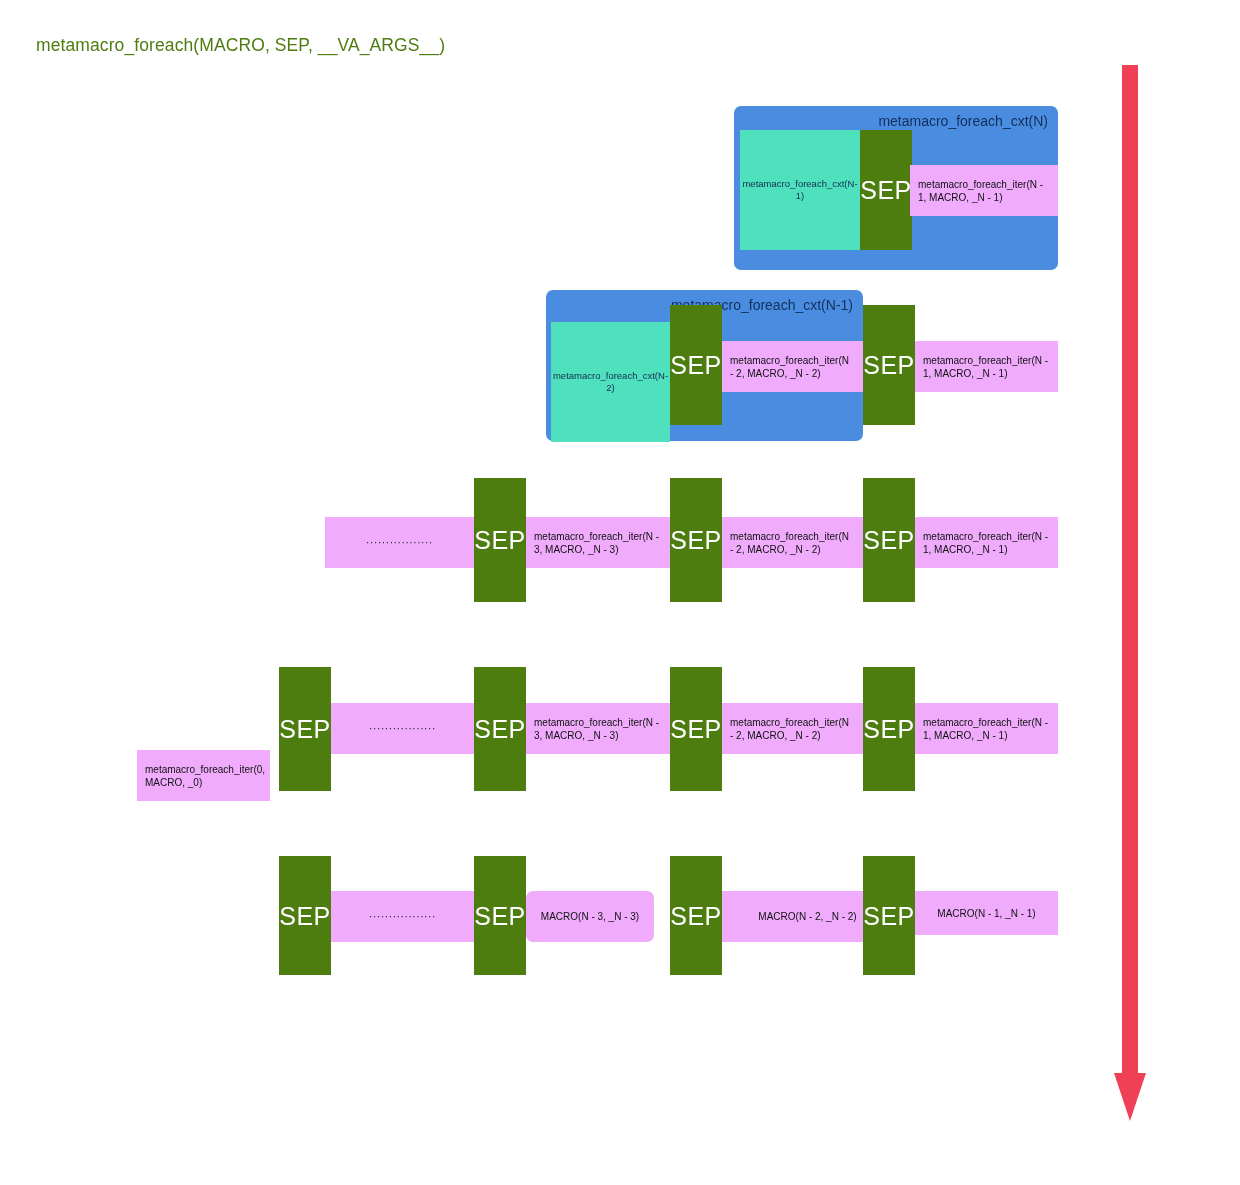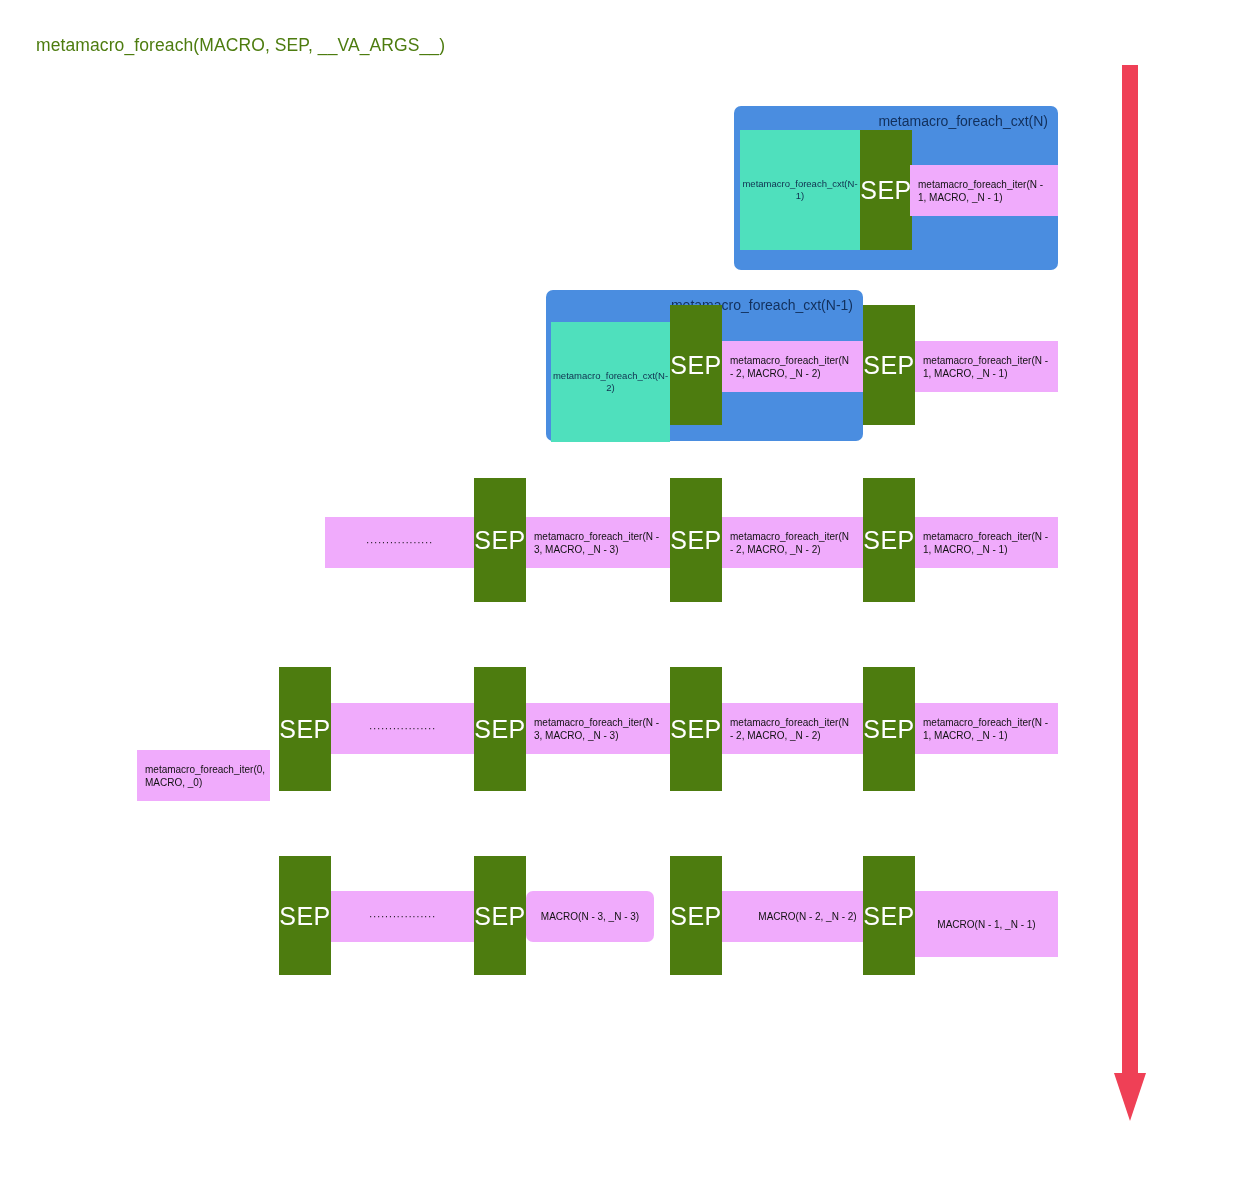--- a/index.html
+++ b/index.html
@@ -254,20 +254,20 @@
   </div>
 
   <div class="node yellow-box center" style="left:722px; top:891px; width:171px; height:51px;">
     <span class="lbl">MACRO(N - 2, _N - 2)</span>
   </div>
 
   <div class="node sep-box" style="left:863px; top:856px; width:52px; height:119px;">
     <span class="lbl">SEP</span>
   </div>
 
-  <div class="node yellow-box center" style="left:915px; top:891px; width:143px; height:66px;">
+  <div class="node yellow-box center" style="left:915px; top:891px; width:143px; height:44px;">
     <span class="lbl">MACRO(N - 1, _N - 1)</span>
   </div>
 
   <div class="arrow-shaft" style="left:1122px; top:65px; width:16px; height:1010px;"></div>
   <div class="arrow-head" style="left:1114px; top:1073px;"></div>
 
 </div>
 
 </body></html>

